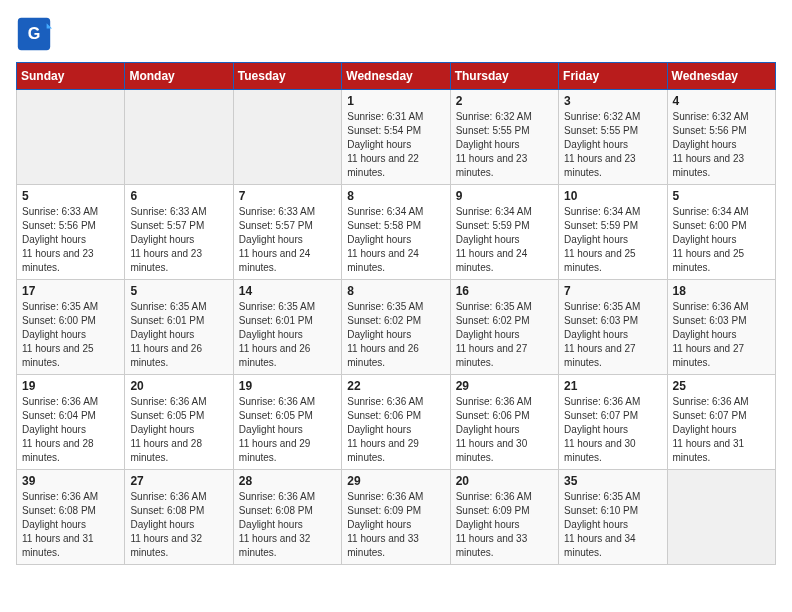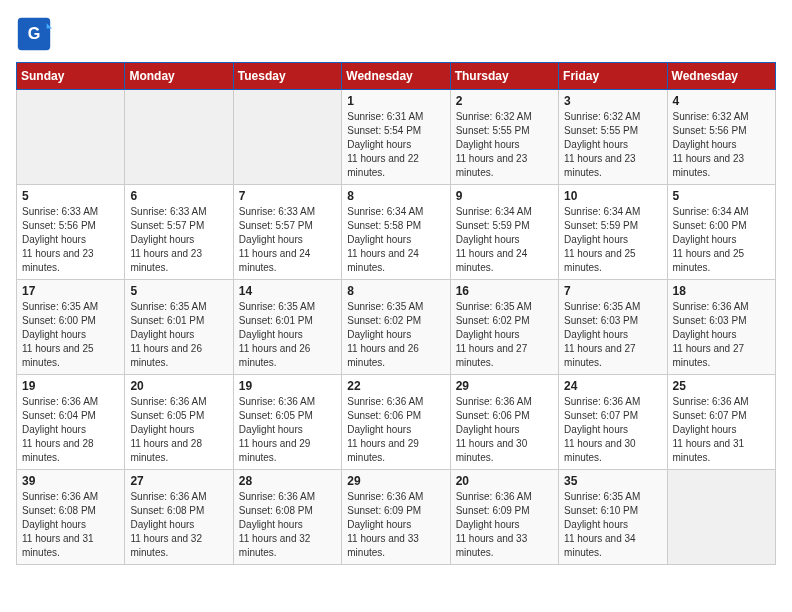--- a/index.html
+++ b/index.html
@@ -216,21 +216,21 @@
         </td>
         <td>
           <div class="day-number">22</div>
           <div class="day-info">Sunrise: 6:36 AM<br>Sunset: 6:06 PM<br>Daylight hours<br>11 hours and 29 minutes.</div>
         </td>
         <td>
           <div class="day-number">29</div>
           <div class="day-info">Sunrise: 6:36 AM<br>Sunset: 6:06 PM<br>Daylight hours<br>11 hours and 30 minutes.</div>
         </td>
         <td>
-          <div class="day-number">24</div>
+          <div class="day-number">21</div>
           <div class="day-info">Sunrise: 6:36 AM<br>Sunset: 6:07 PM<br>Daylight hours<br>11 hours and 30 minutes.</div>
         </td>
         <td>
           <div class="day-number">25</div>
           <div class="day-info">Sunrise: 6:36 AM<br>Sunset: 6:07 PM<br>Daylight hours<br>11 hours and 31 minutes.</div>
         </td>
       </tr>
       <tr>
         <td>
           <div class="day-number">39</div>

